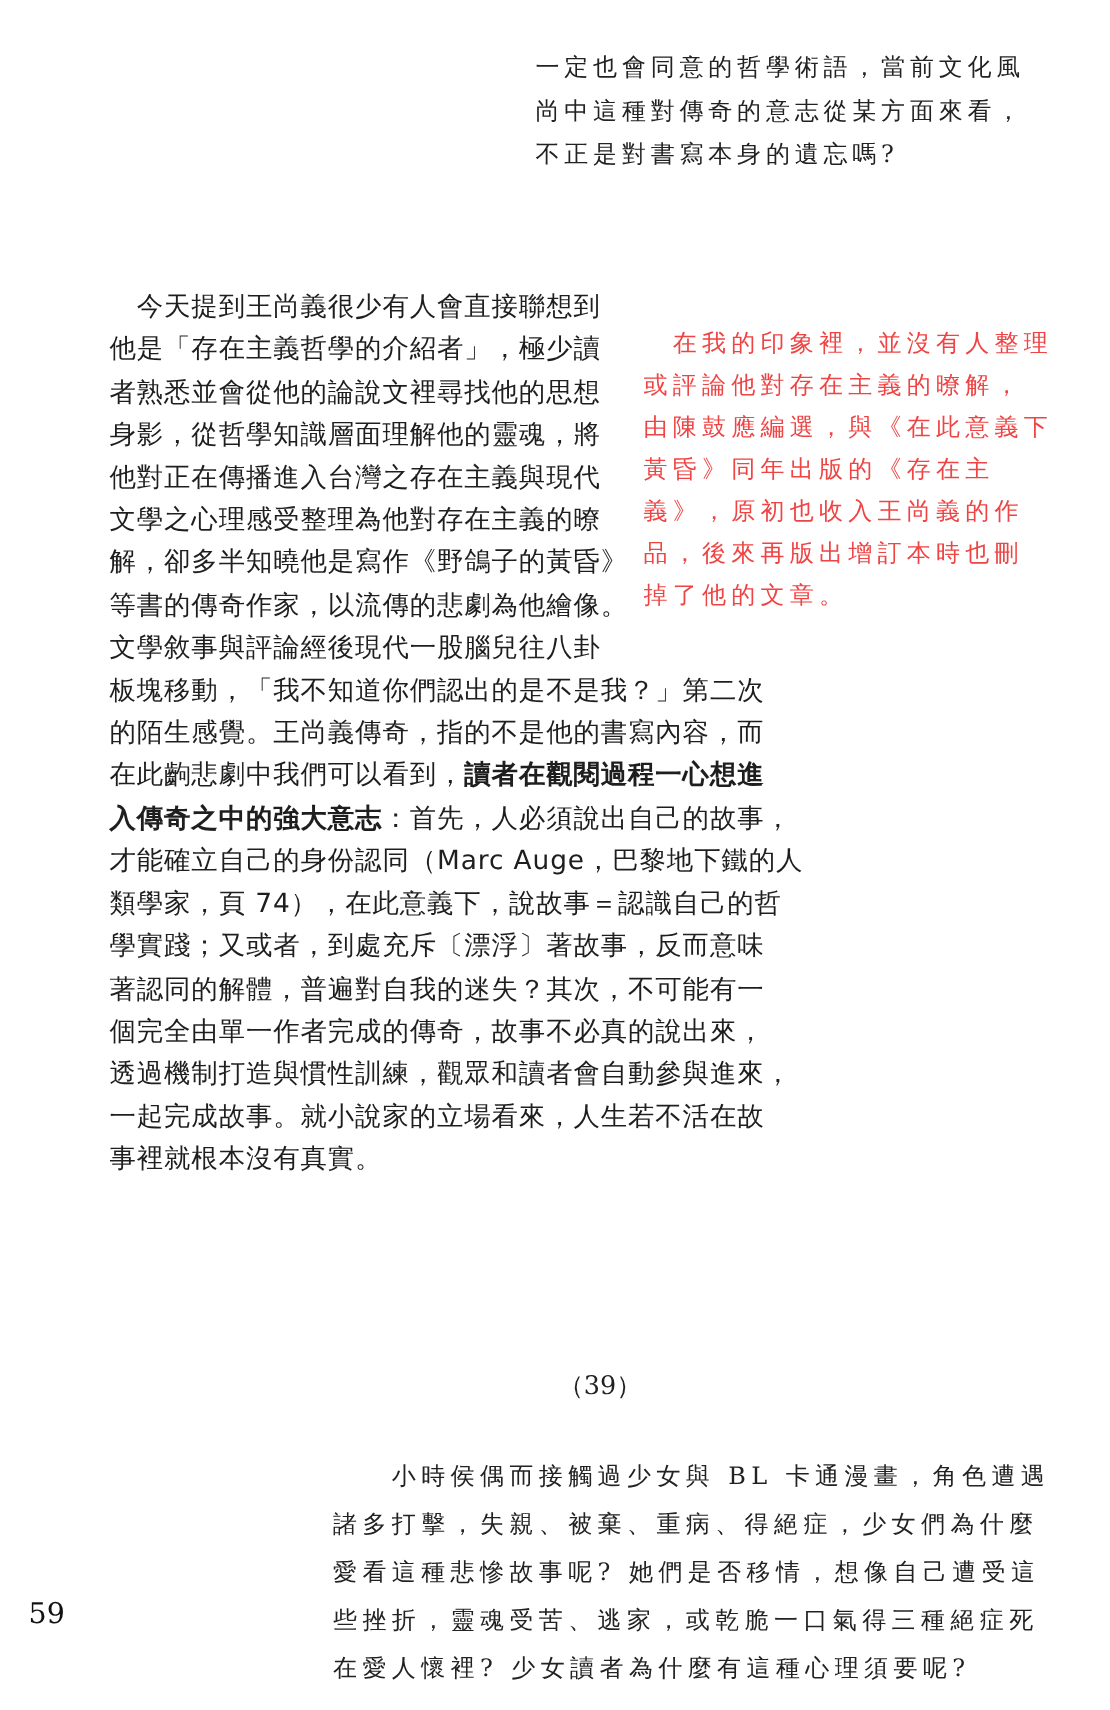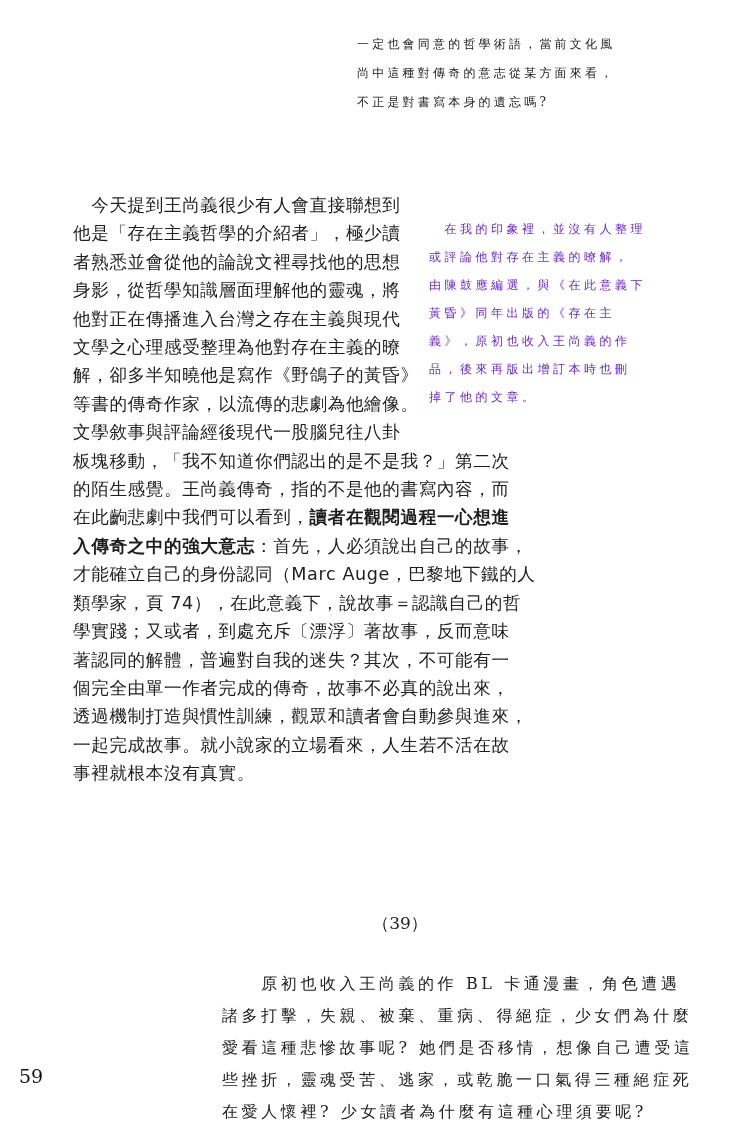--- a/index.html
+++ b/index.html
@@ -21,45 +21,45 @@
     }
     .line {
       display: block;
       white-space: nowrap;
     }
     
     #top-quote {
       left: 357px;
       top: 30px;
       width: 360px;
-      font-size: 12px;
+      font-size: 16px;
       line-height: 29px;
       letter-spacing: 3.2px;
       color: #222;
     }
     
     #main-col {
       left: 73px;
       top: 191px;
       font-family: "DejaVu Sans", "Liberation Sans", sans-serif;
       font-size: 17.6px;
       line-height: 28.4px;
       color: #1e1e1e;
     }
     #main-col .line { letter-spacing: 0.6px; }
     #main-col .bold { font-weight: bold; }
     
     #side-note {
       left: 429px;
       top: 215px;
       width: 290px;
-      font-size: 12px;
+      font-size: 16px;
       line-height: 28px;
       letter-spacing: 3.5px;
-      color: #6d28d9;
+      color: #ef4444;
     }
     
     #section-num {
       left: 0;
       top: 912px;
       width: 800px;
       text-align: center;
       font-size: 17px;
       color: #222;
     }
@@ -123,20 +123,20 @@
   <span class="line">由陳鼓應編選，與《在此意義下</span>
   <span class="line">黃昏》同年出版的《存在主</span>
   <span class="line">義》，原初也收入王尚義的作</span>
   <span class="line">品，後來再版出增訂本時也刪</span>
   <span class="line">掉了他的文章。</span>
 </div>
 
 <div id="section-num" class="block">（39）</div>
 
 <div id="bottom-block" class="block">
-  <span class="line">　　原初也收入王尚義的作 BL 卡通漫畫，角色遭遇</span>
+  <span class="line">　　小時侯偶而接觸過少女與 BL 卡通漫畫，角色遭遇</span>
   <span class="line">諸多打擊，失親、被棄、重病、得絕症，少女們為什麼</span>
   <span class="line">愛看這種悲慘故事呢? 她們是否移情，想像自己遭受這</span>
   <span class="line">些挫折，靈魂受苦、逃家，或乾脆一口氣得三種絕症死</span>
   <span class="line">在愛人懷裡? 少女讀者為什麼有這種心理須要呢?</span>
 </div>
 
 <div id="page-number" class="block">59</div>
 
 </body></html>

